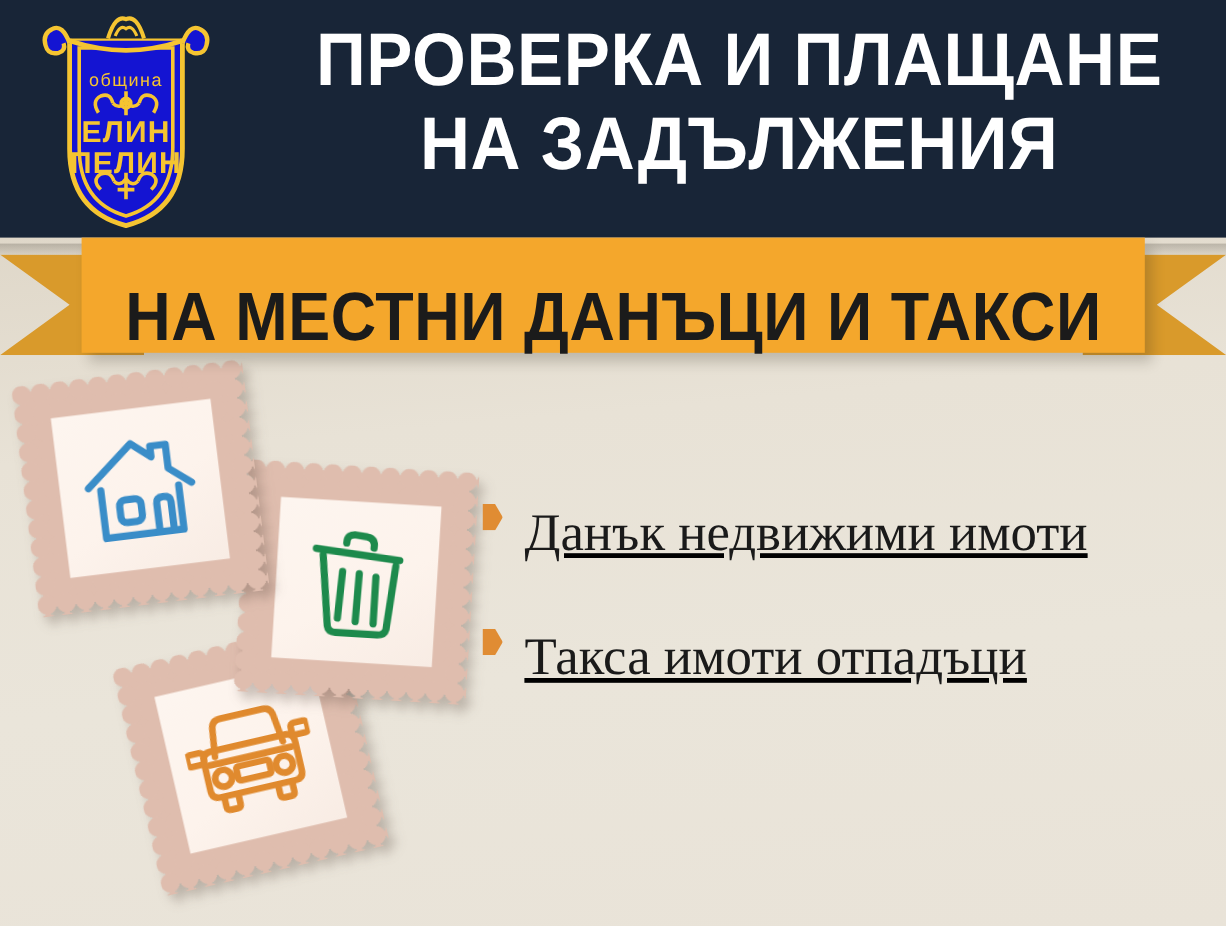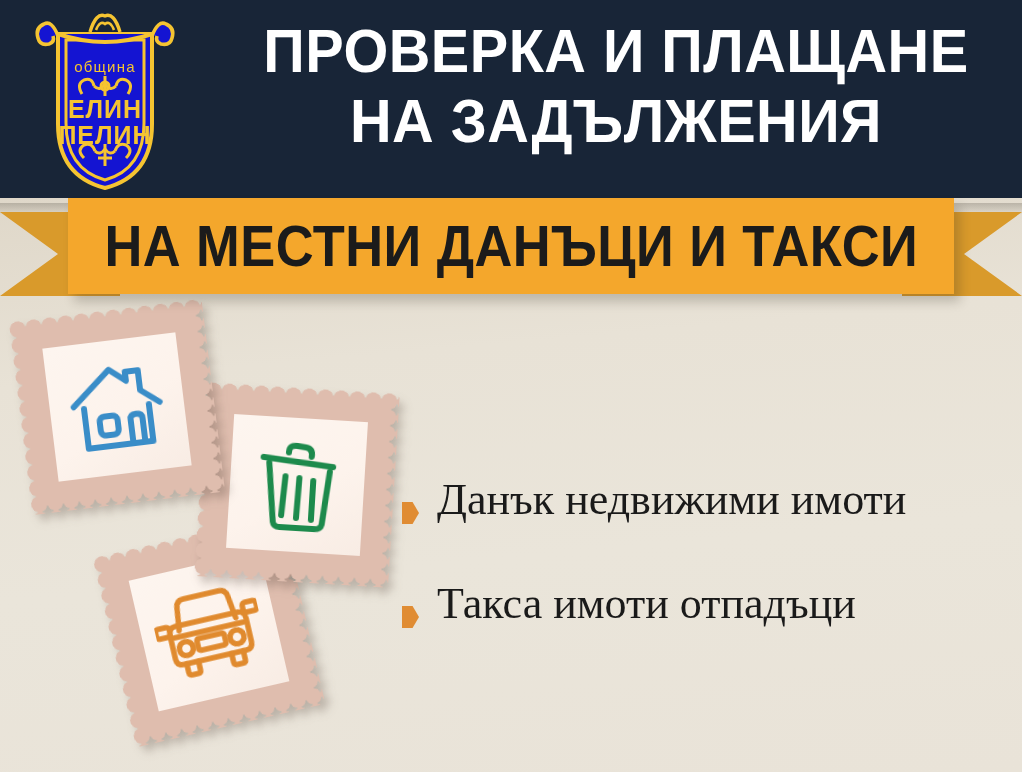--- a/index.html
+++ b/index.html
@@ -97,21 +97,21 @@
   .ribbon-shadow-r { right: 0; }
   .ribbon-main {
     position: absolute;
     left: 68px;
     top: 0px;
     width: 886px;
     height: 96px;
     background: #f4a72c;
     box-shadow: 6px 8px 10px rgba(50,44,32,0.22);
     display: flex;
-    align-items: center;
+    align-items: flex-end;
     justify-content: center;
   }
   .ribbon-text {
     color: #1b1b1b;
     font-family: "Liberation Sans", sans-serif;
     font-weight: 700;
     font-size: 57px;
     line-height: 60px;
     letter-spacing: 0.5px;
     transform: scaleX(0.92);
@@ -164,22 +164,23 @@
   
   .list {
     position: absolute;
     left: 402px;
     top: 420px;
     width: 610px;
     z-index: 4;
   }
   .list-item {
     display: flex;
-    align-items: flex-end;
+    align-items: flex-start;
     height: 104px;
+    text-decoration: underline;
   }
   .bullet {
     flex: 0 0 auto;
     width: 17px;
     height: 22px;
     margin-right: 18px;
     background: #e08c33;
     clip-path: polygon(0 0, 62% 0, 100% 50%, 62% 100%, 0 100%);
   }
   .list-label {

